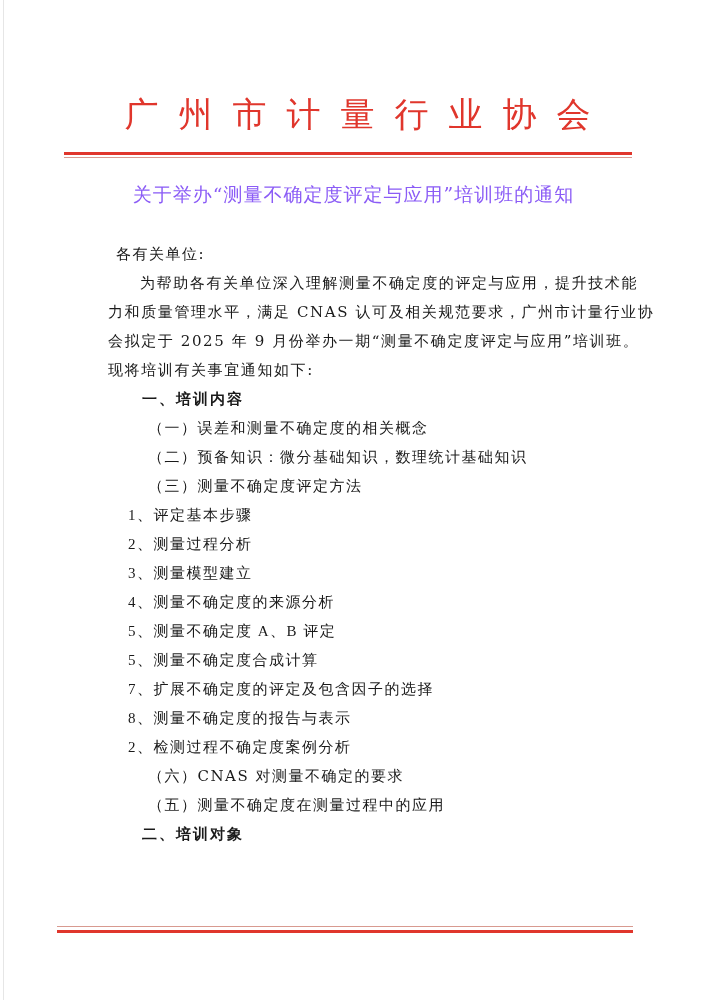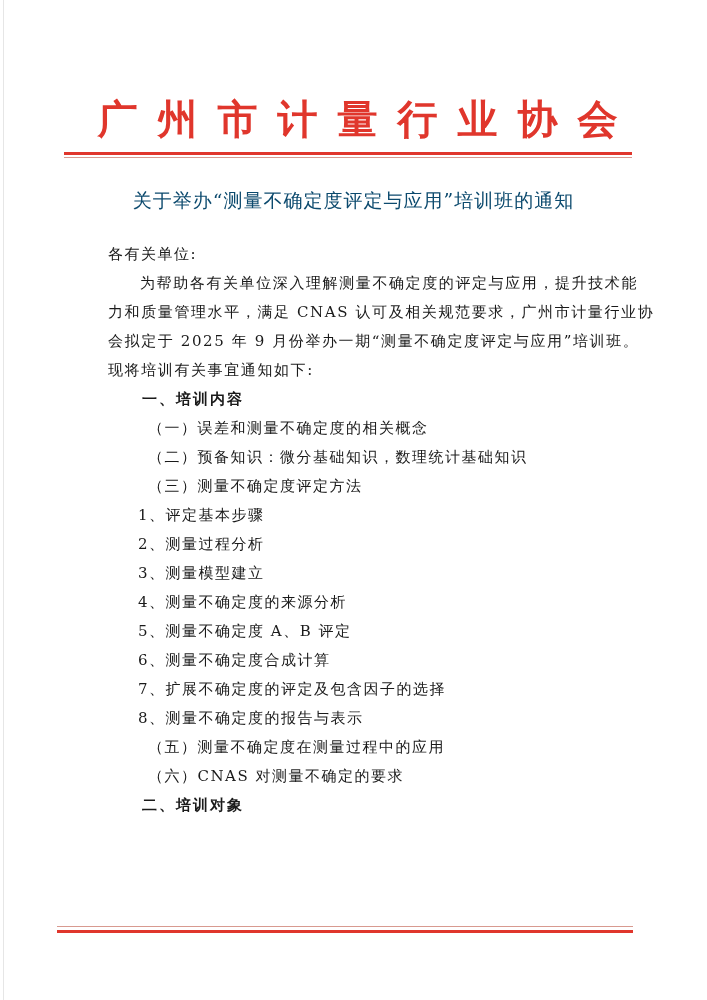--- a/index.html
+++ b/index.html
@@ -1,37 +1,37 @@
 <!DOCTYPE html>
 <html><head>
 <meta charset="utf-8">
 <style>
   html, body { margin: 0; padding: 0; background: #ffffff; }
   body { width: 707px; height: 1000px; position: relative; overflow: hidden;
          font-family: "DejaVu Serif", "Liberation Serif", serif; color: #1a1a1a; }
   .edge-left { position: absolute; left: 3px; top: 0; width: 1px; height: 1000px; background: #e6e6e6; }
   .org-name { position: absolute; left: 0; right: 0; top: 92px; text-align: center;
-              font-size: 40px; letter-spacing: 20px; color: var(--red); font-weight: bold;
+              font-size: 34px; letter-spacing: 20px; color: var(--red); font-weight: normal;
               font-family: "DejaVu Serif", "Liberation Serif", serif; padding-left: 28px; }
   .rule { position: absolute; }
   .rule .thick { height: 3px; background: var(--red); }
   .rule .thin { height: 1px; background: #d89a90; }
   .rule-top { left: 64px; width: 568px; top: 152px; }
   .rule-top .thick { margin-bottom: 2px; }
   .rule-bottom { left: 57px; width: 576px; top: 926px; }
   .rule-bottom .thin { margin-bottom: 3px; }
-  .doc-title { position: absolute; left: 0; right: 0; top: 188px; text-align: center;
-               font-size: 19px; letter-spacing: 1px; color: #0c4a6e; }
+  .doc-title { position: absolute; left: 0; right: 0; top: 182px; text-align: center;
+               font-size: 19px; letter-spacing: 1px; color: #8b5cf6; }
   .body { position: absolute; left: 108px; top: 240px; width: 530px; font-size: 15px; }
   .line { height: 29px; line-height: 29px; white-space: nowrap; letter-spacing: 1.5px; }
-  .salutation { margin-left: 0; }
+  .salutation { margin-left: 8px; }
   .para { letter-spacing: 1.6px; }
   .sect { margin-left: 34px; font-weight: bold; letter-spacing: 2px; }
   .sub { margin-left: 40px; }
-  .item { margin-left: 30px; }
+  .item { margin-left: 20px; font-family: Liberation Serif, serif; }
 </style>
 </head>
 <body style="--red:#e0362c;">
 
 <div class="edge-left"></div>
 
 <div class="org-name">广州市计量行业协会</div>
 
 <div class="rule rule-top">
   <div class="thick"></div>
@@ -50,25 +50,26 @@
 
   <div class="line sect">一、培训内容</div>
   <div class="line sub">（一）误差和测量不确定度的相关概念</div>
   <div class="line sub">（二）预备知识：微分基础知识，数理统计基础知识</div>
   <div class="line sub">（三）测量不确定度评定方法</div>
   <div class="line item">1、评定基本步骤</div>
   <div class="line item">2、测量过程分析</div>
   <div class="line item">3、测量模型建立</div>
   <div class="line item">4、测量不确定度的来源分析</div>
   <div class="line item">5、测量不确定度 A、B 评定</div>
-  <div class="line item">6、测量不确定度合成计算</div>
+  <div class="line item">5、测量不确定度合成计算</div>
   <div class="line item">7、扩展不确定度的评定及包含因子的选择</div>
   <div class="line item">8、测量不确定度的报告与表示</div>
+  <div class="line item">2、检测过程不确定度案例分析</div>
+  <div class="line sub">（六）CNAS 对测量不确定的要求</div>
   <div class="line sub">（五）测量不确定度在测量过程中的应用</div>
-  <div class="line sub">（六）CNAS 对测量不确定的要求</div>
 
   <div class="line sect">二、培训对象</div>
 </div>
 
 <div class="rule rule-bottom">
   <div class="thin"></div>
   <div class="thick"></div>
 </div>
 
 </body></html>

